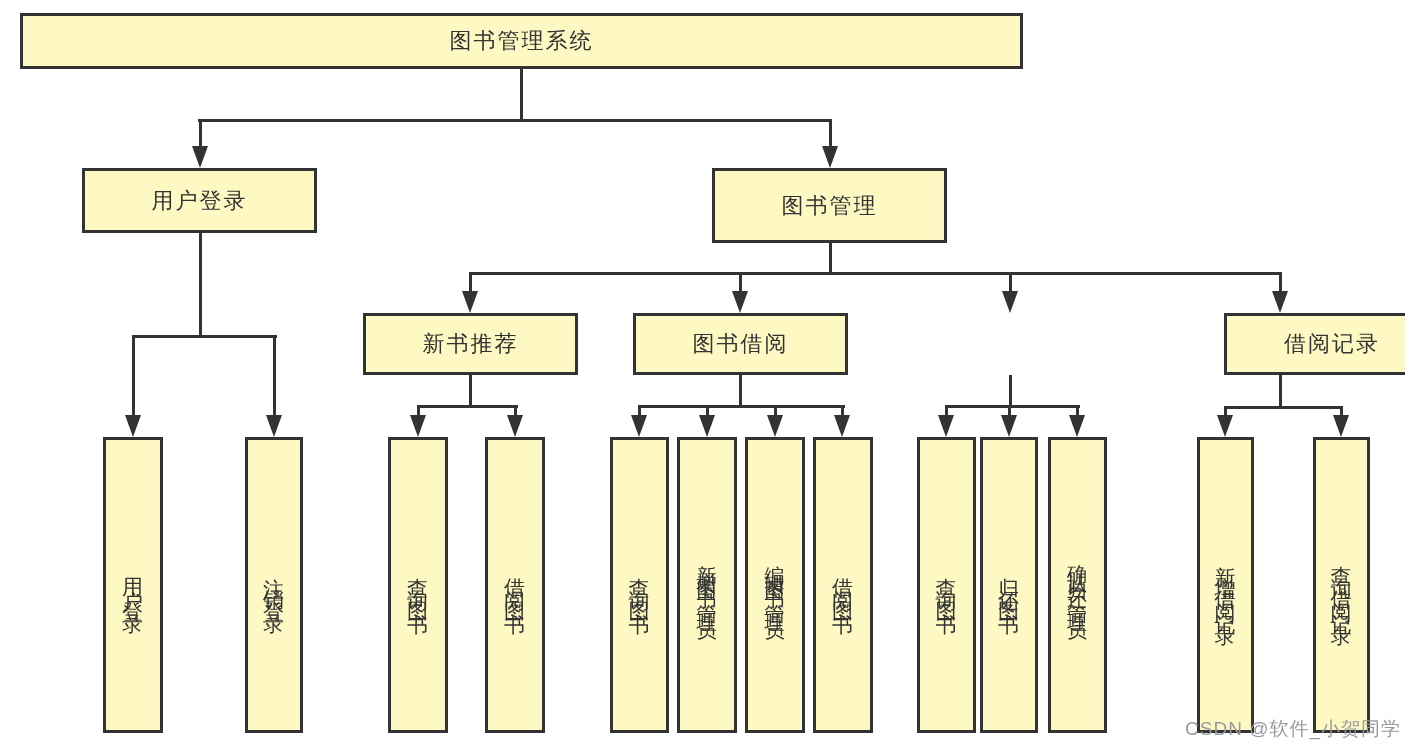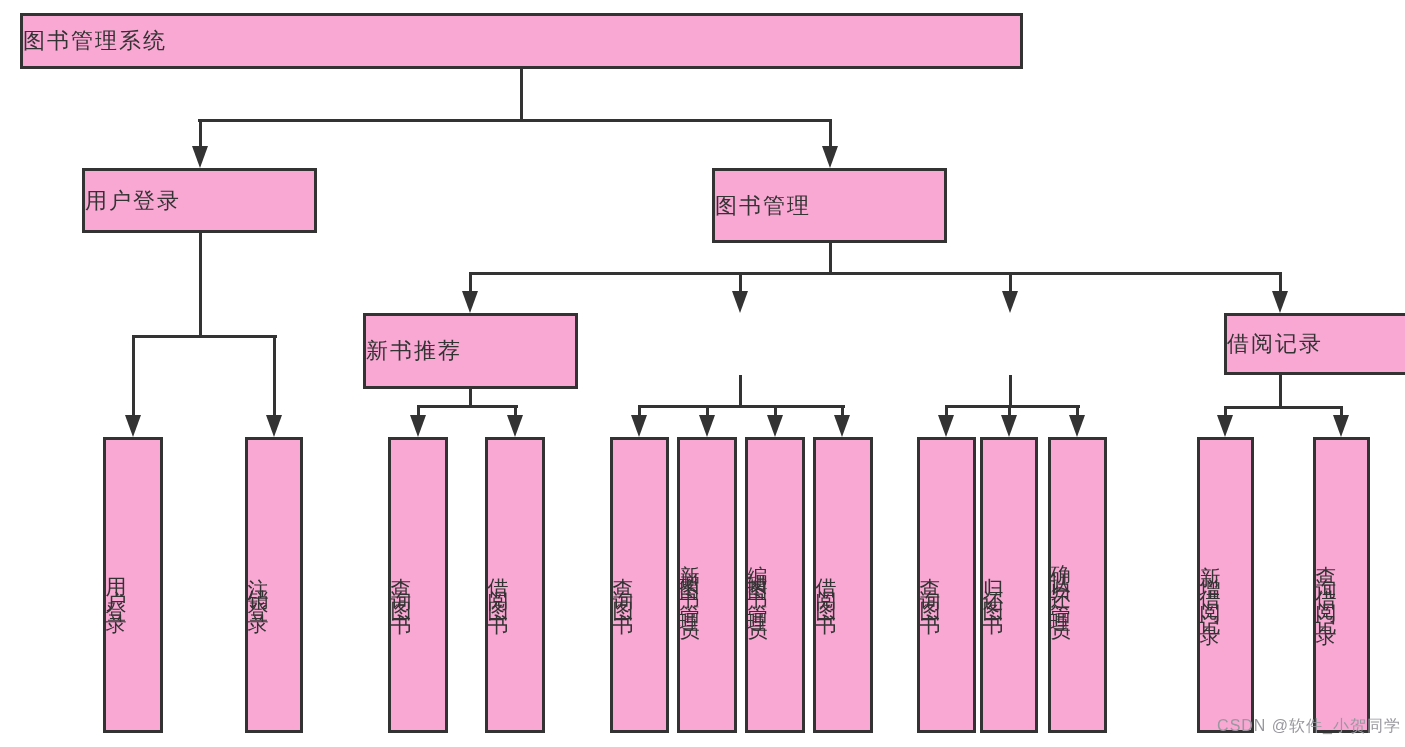--- a/index.html
+++ b/index.html
@@ -2,37 +2,37 @@
 <html><head>
 <meta charset="utf-8">
 <style>
   html,body{margin:0;padding:0;background:#ffffff;}
   #canvas{
     position:relative;width:1405px;height:747px;background:#ffffff;
     font-family:"Liberation Sans","DejaVu Sans",sans-serif;color:#333333;
     overflow:hidden;
   }
   .box{
-    position:absolute;box-sizing:border-box;background:#f9a8d4;
-    border:3px solid #333333;display:flex;align-items:center;justify-content:flex-start;
+    position:absolute;box-sizing:border-box;background:#fef9c3;
+    border:3px solid #333333;display:flex;align-items:center;justify-content:center;
   }
   .box.h span{font-size:22px;letter-spacing:2px;white-space:nowrap;color:#333333;}
   .box.v span{
     writing-mode:vertical-rl;text-orientation:mixed;
     font-size:21px;letter-spacing:12px;line-height:1;color:#333333;white-space:nowrap;
   }
   .box.v span.long{letter-spacing:8px;font-size:20px;}
   .ln{position:absolute;background:#333333;}
   .ah{
     position:absolute;width:0;height:0;
     border-left:8px solid transparent;border-right:8px solid transparent;
     border-top:22px solid #333333;
   }
   .watermark{
-    position:absolute;right:4px;top:716px;font-size:16px;color:#98989f;
+    position:absolute;right:4px;top:716px;font-size:19px;color:#98989f;
     letter-spacing:1px;z-index:5;white-space:nowrap;
   }
 </style>
 </head>
 <body>
 
 <div id="canvas">
 
   <div class="ln" style="left:520px;top:69px;width:3px;height:52px"></div>
   <div class="ln" style="left:198px;top:119px;width:634px;height:3px"></div>
@@ -97,22 +97,25 @@
     <span>图书管理系统</span>
   </div>
 
   <div class="box h" style="left:82px;top:168px;width:235px;height:65px">
     <span>用户登录</span>
   </div>
   <div class="box h" style="left:712px;top:168px;width:235px;height:75px">
     <span>图书管理</span>
   </div>
 
-  <div class="box h" style="left:363px;top:313px;width:215px;height:76px">
+  <div class="box h" style="left:363px;top:313px;width:215px;height:62px">
     <span>新书推荐</span>
+  </div>
+  <div class="box h" style="left:633px;top:313px;width:215px;height:62px">
+    <span>图书借阅</span>
   </div>
   <div class="box h" style="left:1224px;top:313px;width:216px;height:62px">
     <span>借阅记录</span>
   </div>
 
   <div class="box v" style="left:103px;top:437px;width:60px;height:296px">
     <span>用户登录</span>
   </div>
   <div class="box v" style="left:245px;top:437px;width:58px;height:296px">
     <span>注销登录</span>

